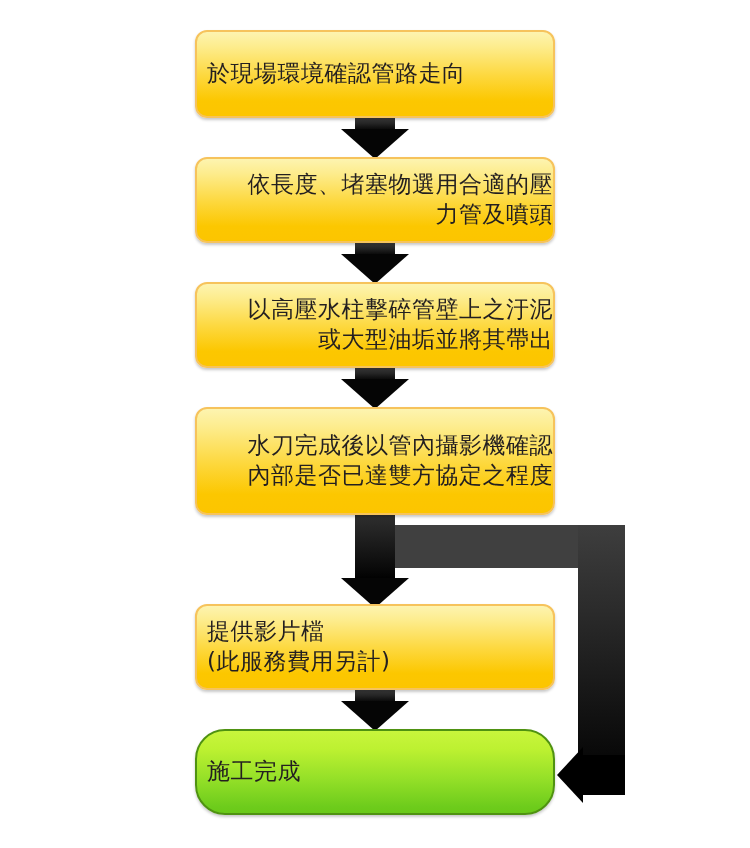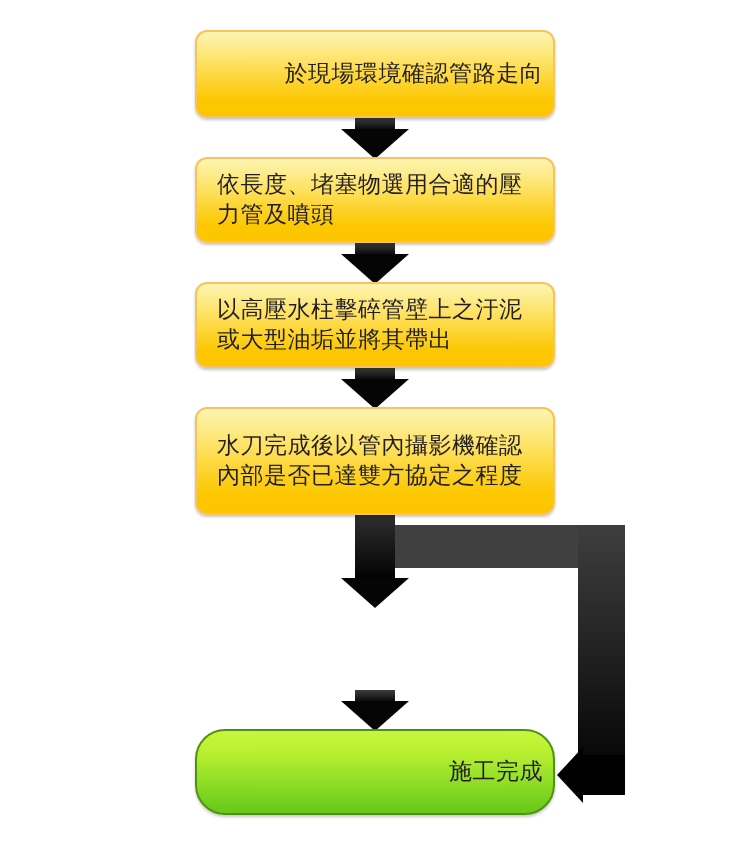--- a/index.html
+++ b/index.html
@@ -55,22 +55,22 @@
   }
 
   .node-text {
     width: 100%;
     color: #231f20;
     font-size: 23px;
     line-height: 1.30;
     letter-spacing: 0.5px;
     white-space: pre-line;
   }
-  .align-center .node-text { text-align: right; padding: 0 10px; }
-  .align-left  .node-text { text-align: left;  padding: 0 0 0 20px; }
+  .align-center .node-text { text-align: left; padding: 0 10px; }
+  .align-left  .node-text { text-align: right;  padding: 0 0 0 20px; }
 
   
   .arrow-down {
     position: absolute;
     z-index: 2;
   }
   .arrow-down .shaft {
     position: absolute;
     left: 50%;
     transform: translateX(-50%);
@@ -164,20 +164,24 @@
     <div class="elbow-stub" style="left:578px; top:755px; width:47px; height:40px;"></div>
 
     <div class="elbow-head" style="left:557px; top:747px;"></div>
   </div>
 
   <div class="arrow-down" style="left:339px; top:493px; width:72px; height:115px;">
     <div class="shaft" style="height:87px;"></div>
     <div class="head"></div>
   </div>
 
+  <div class="node node-yellow align-center" style="left:195px; top:604px; width:360px; height:86px;">
+    <div class="node-text">提供影片檔
+(此服務費用另計)</div>
+  </div>
 
   <div class="arrow-down" style="left:339px; top:690px; width:72px; height:41px;">
     <div class="shaft" style="height:13px;"></div>
     <div class="head"></div>
   </div>
 
   <div class="node node-green align-center" style="left:195px; top:729px; width:360px; height:86px;border-radius:30px;">
     <div class="node-text">施工完成</div>
   </div>
 

